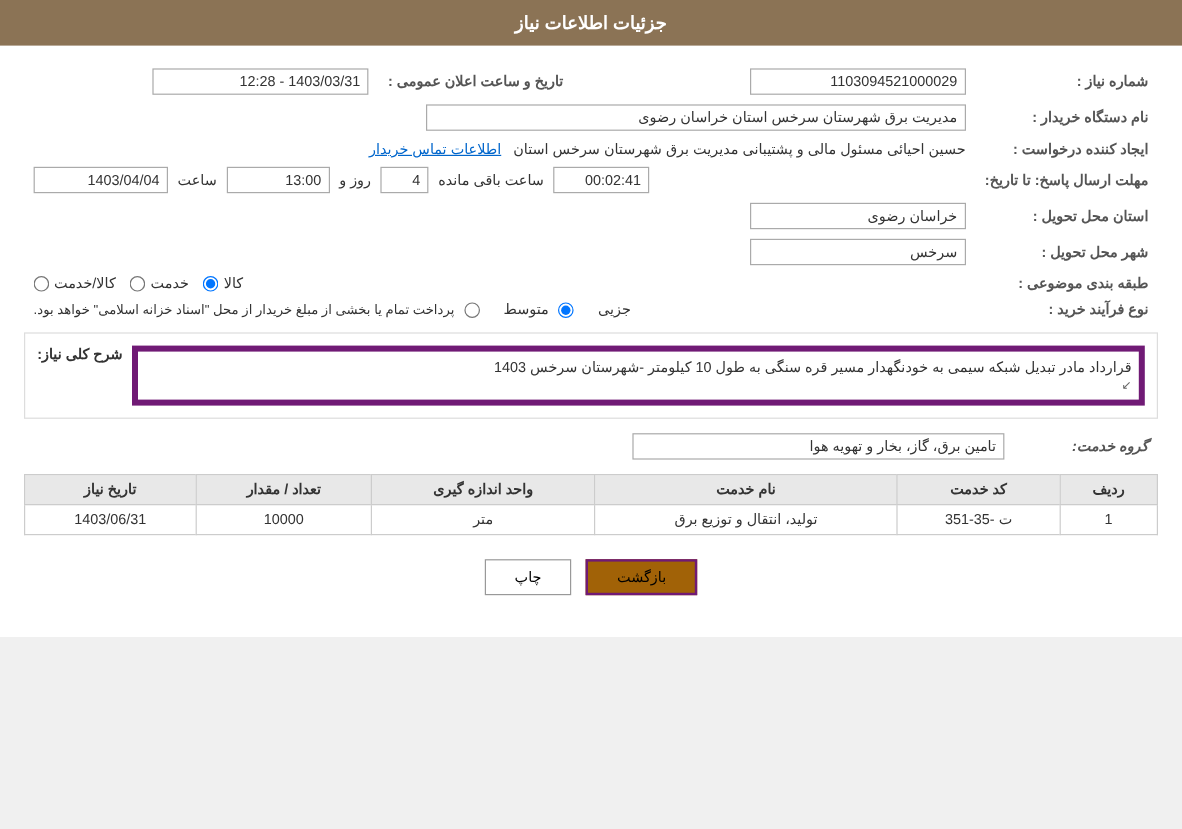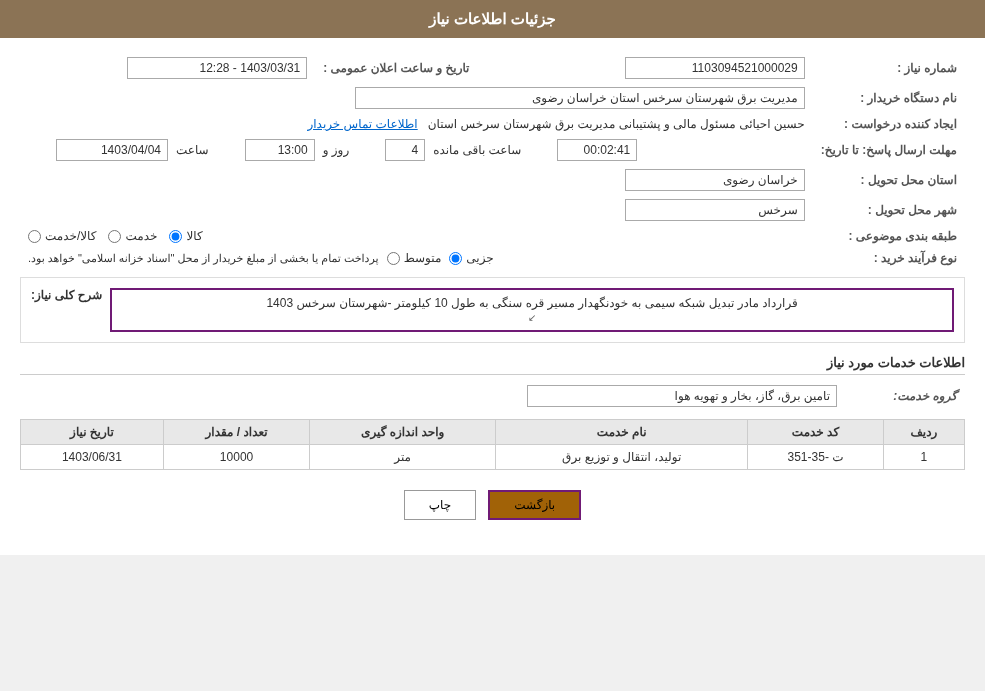--- a/index.html
+++ b/index.html
@@ -52,21 +52,20 @@
     }
     .value-cell {
       text-align: right;
     }
     .input-box {
       border: 1px solid #aaa;
       background: #fff;
       padding: 3px 6px;
       min-height: 22px;
       display: inline-block;
-      margin-left: 28px;
     }
     .input-medium {
       width: 180px;
     }
     .input-small {
       width: 112px;
     }
     .link-blue {
       color: #0066cc;
       text-decoration: underline;
@@ -94,21 +93,21 @@
     }
     .process-row {
       display: flex;
       align-items: center;
       gap: 8px;
       flex-direction: row-reverse;
     }
     .process-option {
       display: flex;
       align-items: center;
-      gap: 4px;
+      gap: 20px;
     }
     .process-desc {
       font-size: 11px;
       color: #333;
     }
     .service-table {
       width: 100%;
       border-collapse: collapse;
       margin-top: 8px;
     }
@@ -210,21 +209,21 @@
           <span class="link-blue">اطلاعات تماس خریدار</span>
         </td>
       </tr>
 
       <tr>
         <td class="label-cell">مهلت ارسال پاسخ: تا تاریخ:</td>
         <td colspan="4">
           <div class="date-row">
             <span class="input-box input-small">1403/04/04</span>
             <span>ساعت</span>
-            <span class="input-box" style="width:70px">13:00</span>
+            <span class="input-box" style="width:86px">13:00</span>
             <span>روز و</span>
             <span class="input-box" style="width:40px">4</span>
             <span>ساعت باقی مانده</span>
             <span class="input-box" style="width:80px">00:02:41</span>
           </div>
         </td>
       </tr>
 
       <tr>
         <td class="label-cell">استان محل تحویل :</td>
@@ -275,28 +274,27 @@
             </div>
           </div>
         </td>
       </tr>
     </tbody>
       </table>
 
     <div style="margin: 8px 0; padding: 10px; background: #fff; border: 1px solid #ddd;">
       <div style="display:flex; align-items:flex-start; gap:8px; flex-direction:row-reverse;">
         <span style="font-weight:bold; white-space:nowrap;">شرح کلی نیاز:</span>
-        <div style="flex:1; border:2px solid #701a75; padding:6px; min-height:40px; text-align:center;">
+        <div style="flex:1; border:5px solid #701a75; padding:6px; min-height:40px; text-align:right;">
           <span>قرارداد مادر تبدیل شبکه سیمی به خودنگهدار مسیر قره سنگی به طول 10 کیلومتر -شهرستان سرخس 1403</span>
           <div><span class="small-arrow">↙</span></div>
         </div>
       </div>
     </div>
 
-    <div class="section-title">اطلاعات خدمات مورد نیاز</div>
 
     <table class="info-table">
       <tbody>
           <tr>
         <td class="label-cell" style="width:120px;font-style:italic;">گروه خدمت:</td>
         <td>
           <span class="input-box" style="width:310px">تامین برق، گاز، بخار و تهویه هوا</span>
         </td>
       </tr>
     </tbody>

